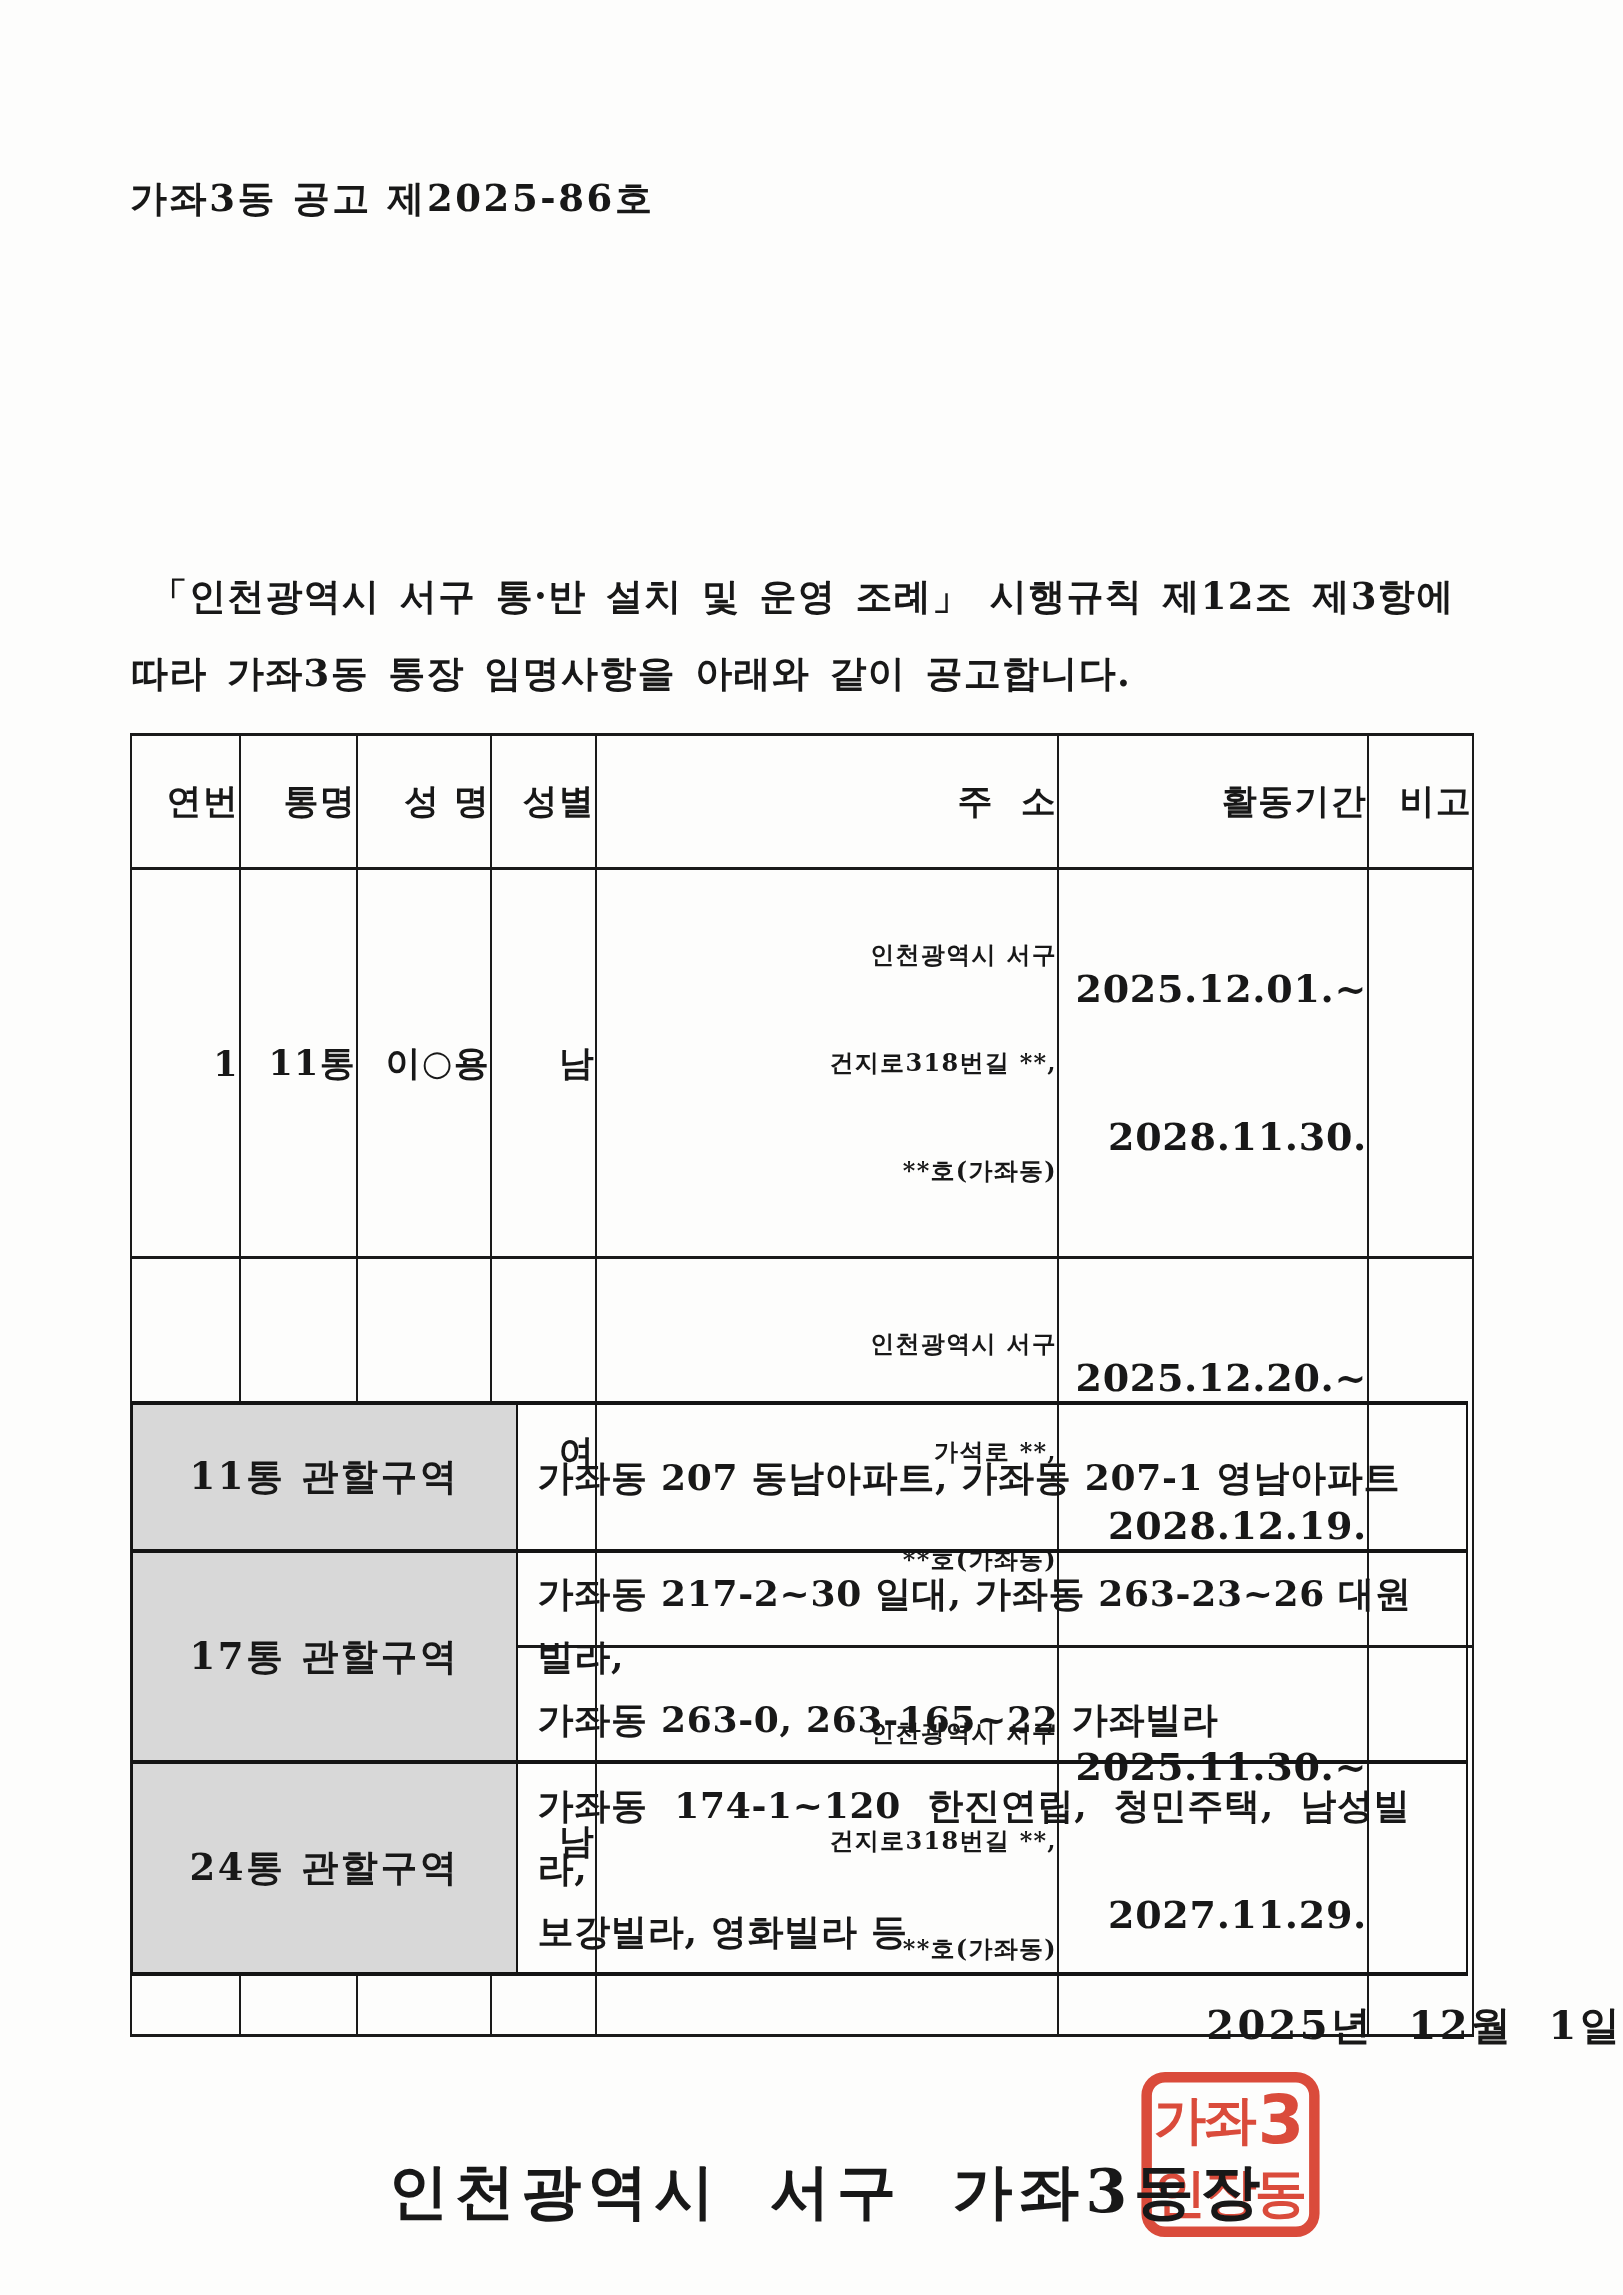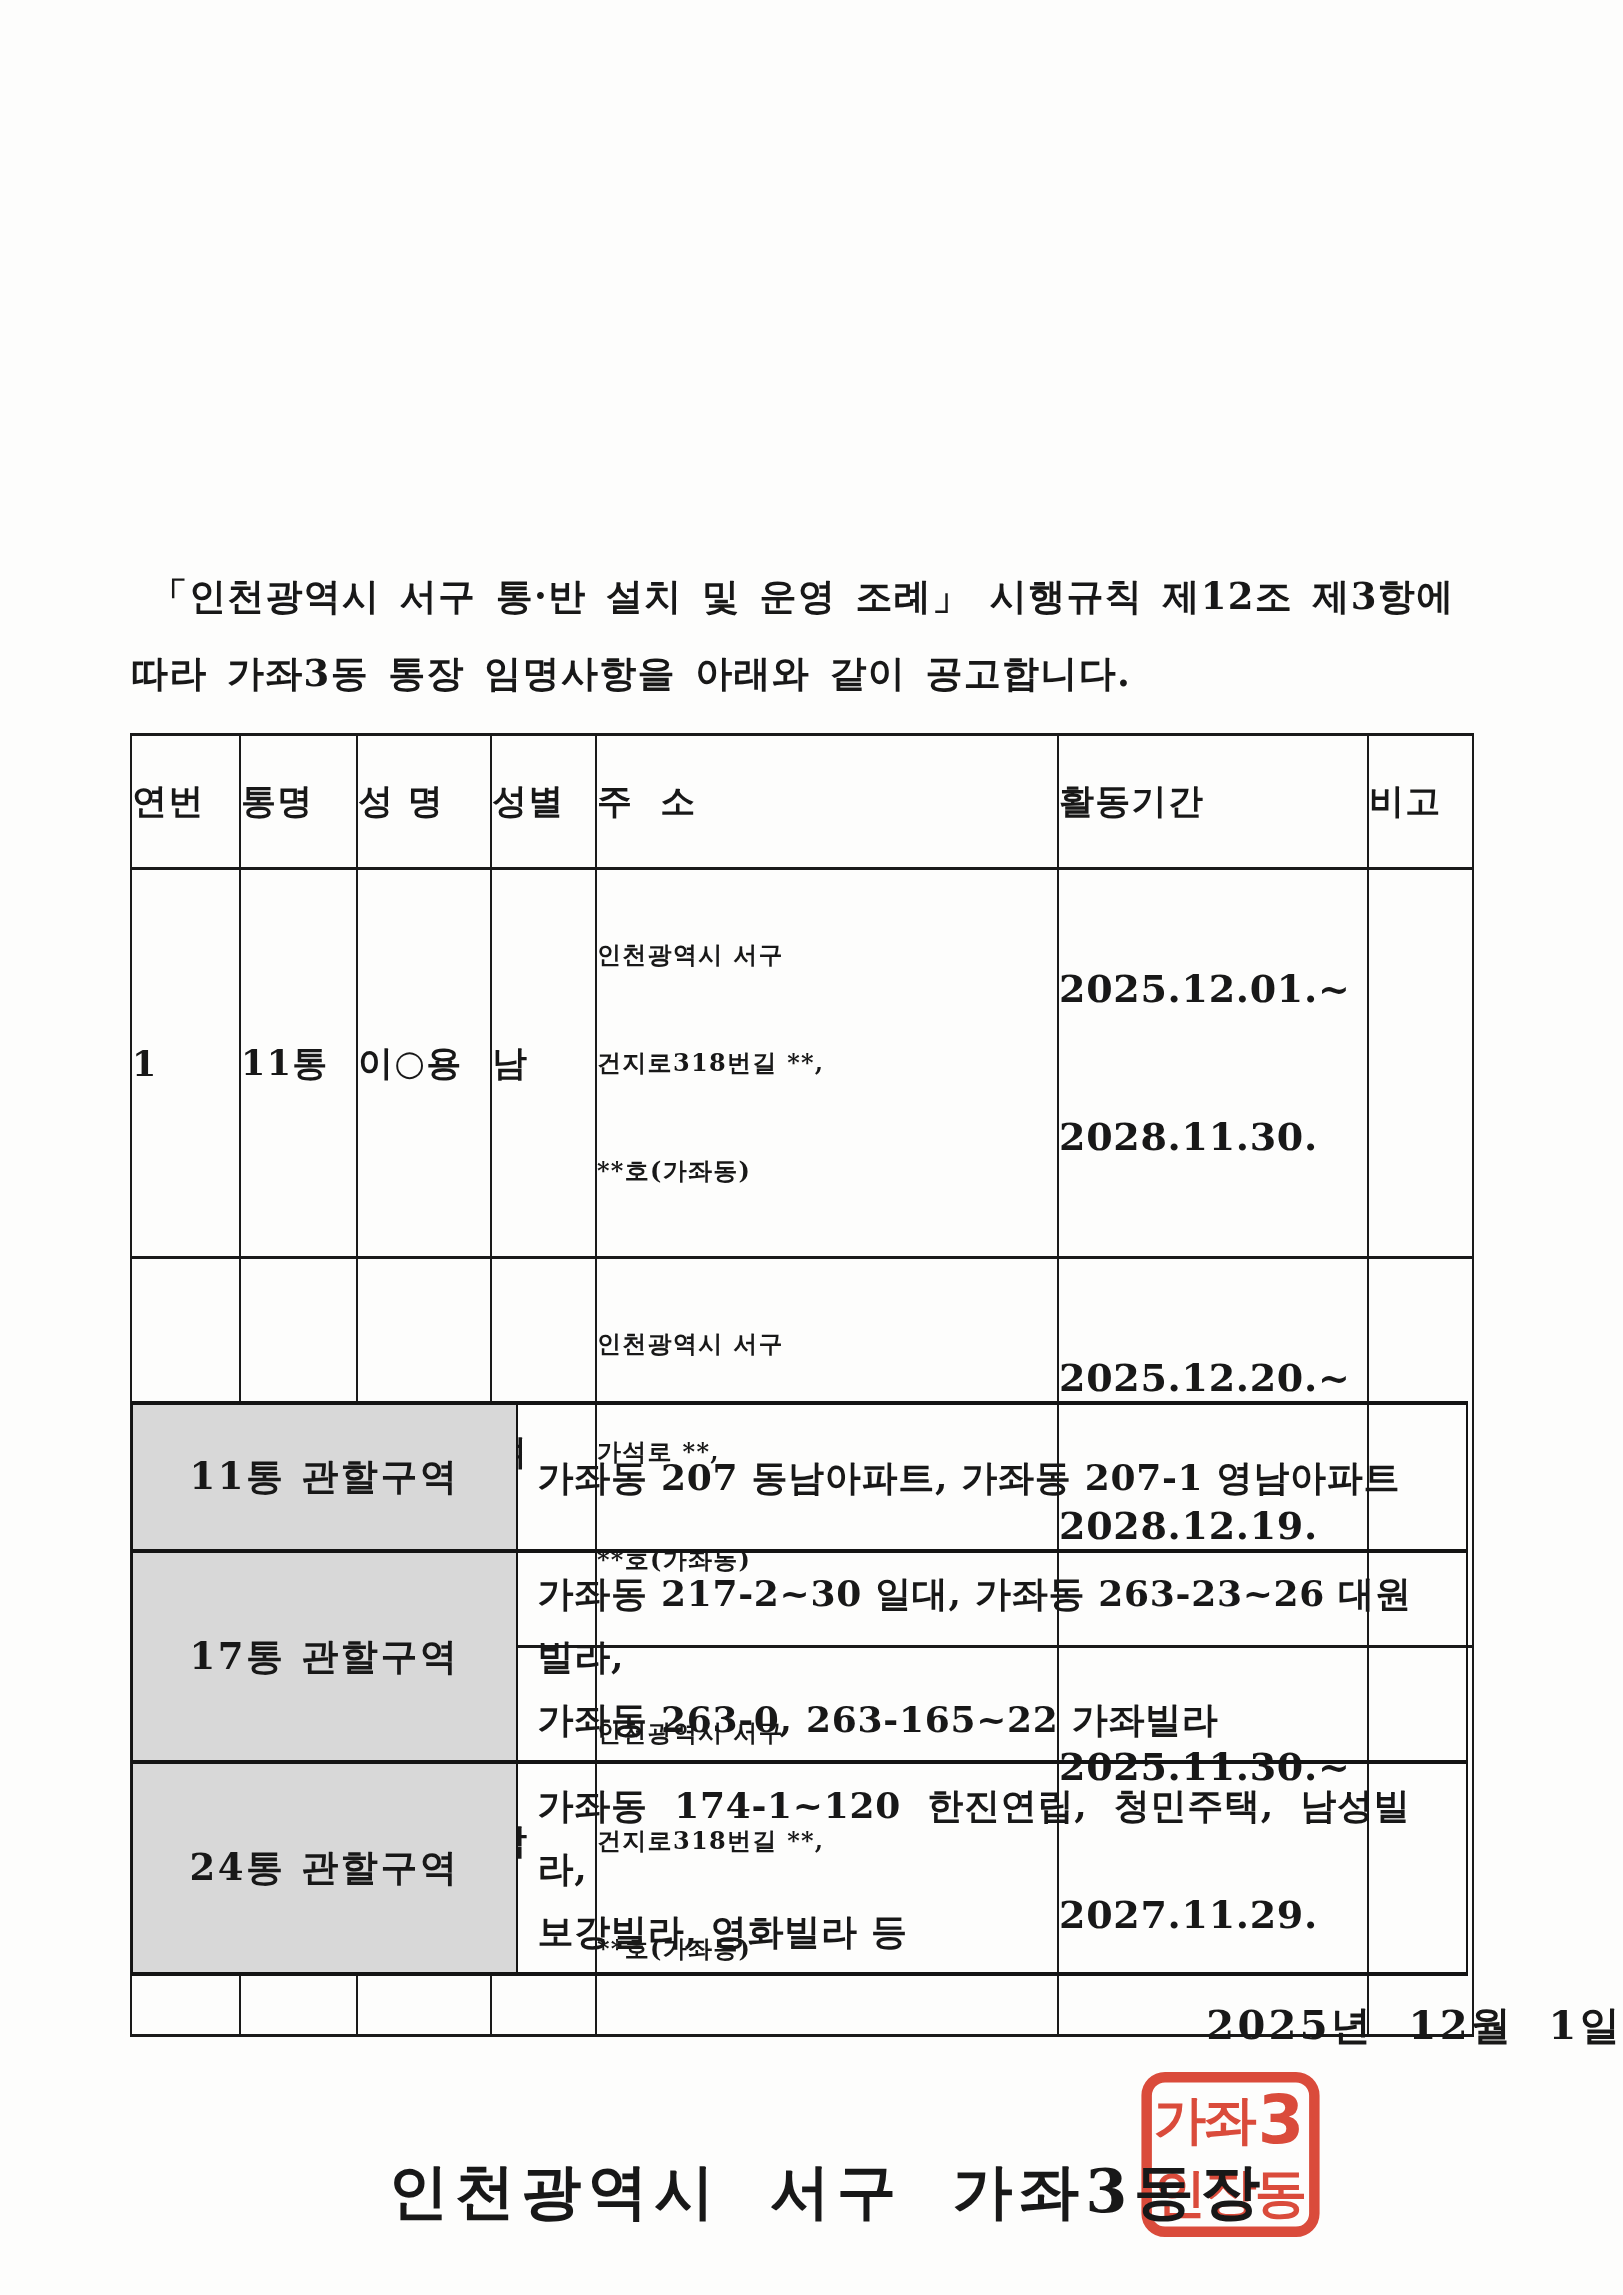--- a/index.html
+++ b/index.html
@@ -31,21 +31,21 @@
 
   
   .t1{
     position:absolute;left:130px;top:733px;
     width:1341px;border-collapse:collapse;table-layout:fixed;
     border:2px solid #1a1a1a;
   }
   .t1 th,.t1 td{
     border:2px solid #1a1a1a;
     border-top-width:3.9px;border-bottom-width:3.9px;
-    text-align:left;vertical-align:middle;
+    text-align:right;vertical-align:middle;
     font-size:35px;font-weight:bold;letter-spacing:1.3px;
     padding:0;white-space:pre;
   }
   .t1 thead tr{height:134px;}
   .t1 .r1{height:155px;}
   .t1 .r2{height:141px;}
   .t1 .r3{height:143px;}
   .t1 .addr{font-size:24px;margin-left:32px;}
   .t1 .addr div{line-height:50px;}
   .t1 .period{font-size:38px;letter-spacing:0.7px;border-radius:21px;}
@@ -91,20 +91,21 @@
   .seal text{
     font-family:"DejaVu Sans","Liberation Sans",sans-serif;
     font-weight:bold;font-size:80px;text-anchor:middle;
   }
 </style>
 </head>
 <body>
 
 <div class="page">
 
+  <div class="doc-number">가좌3동 공고 제2025-86호</div>
 
 
   <div class="body-par">
     <div class="l1">「인천광역시 서구 통·반 설치 및 운영 조례」 시행규칙 제12조 제3항에</div>
     <div class="l2">따라 가좌3동 통장 임명사항을 아래와 같이 공고합니다.</div>
   </div>
 
   <table class="t1">
     <colgroup>
       <col style="width:109px">

